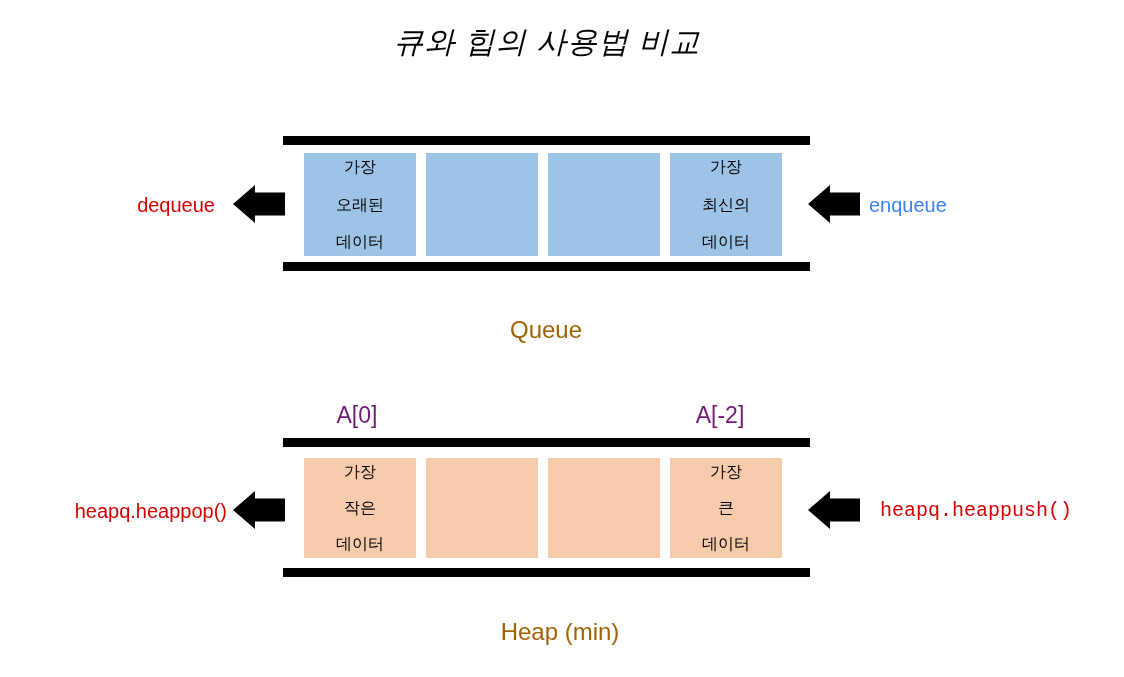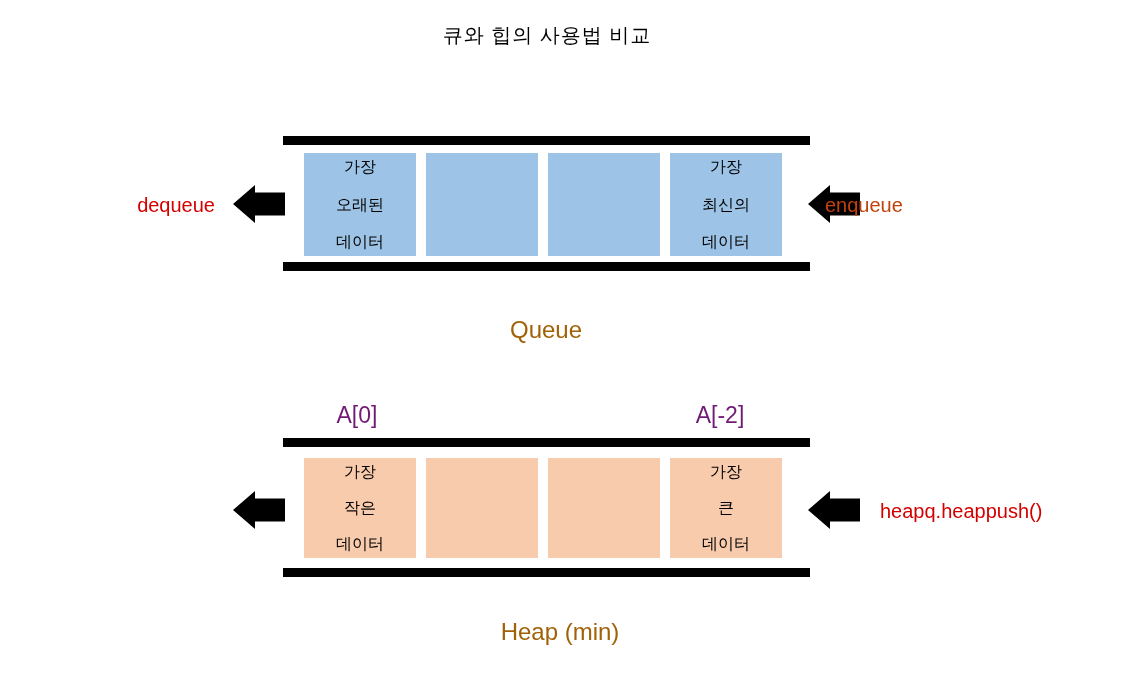--- a/index.html
+++ b/index.html
@@ -14,23 +14,24 @@
     height: 677px;
     background: #ffffff;
     overflow: hidden;
   }
   .title {
     position: absolute;
     left: 0;
     top: 22px;
     width: 1094px;
     text-align: center;
-    font-size: 20px;
+    font-size: 30px;
     letter-spacing: 1px;
     color: #000000;
+    font-style: italic;
   }
   .hbar {
     position: absolute;
     left: 283px;
     width: 527px;
     height: 9px;
     background: #000000;
   }
   .cell {
     position: absolute;
@@ -103,21 +104,21 @@
   <div class="red-label" style="left:0; width:215px; text-align:right; top:190px; color:#D40000;">dequeue</div>
 
   <svg class="block-arrow" style="left:233px; top:185px;" viewBox="0 0 52 38">
     <polygon points="0,19 22,0 22,7.5 52,7.5 52,30.5 22,30.5 22,38" fill="#000000"></polygon>
   </svg>
 
   <svg class="block-arrow" style="left:808px; top:185px;" viewBox="0 0 52 38">
     <polygon points="0,19 22,0 22,7.5 52,7.5 52,30.5 22,30.5 22,38" fill="#000000"></polygon>
   </svg>
 
-  <div class="red-label" style="left:825px; top:190px; color:#c2410c;">enqueue</div>
+  <div class="red-label" style="left:869px; top:190px; color:#3b82f6;">enqueue</div>
 
   <div class="caption" style="left:396px; top:316px;">Queue</div>
 
   <div class="index-label" style="left:307px;">A[0]</div>
   <div class="index-label" style="left:670px;">A[-2]</div>
 
   <div class="hbar" style="top:438px;"></div>
 
   <div class="cell heap-cell" style="left:304px;">
     <span>가장</span>
@@ -127,26 +128,27 @@
   <div class="cell heap-cell" style="left:426px;"></div>
   <div class="cell heap-cell" style="left:548px;"></div>
   <div class="cell heap-cell" style="left:670px;">
     <span>가장</span>
     <span>큰</span>
     <span>데이터</span>
   </div>
 
   <div class="hbar" style="top:568px;"></div>
 
+  <div class="red-label" style="left:0; width:227px; text-align:right; top:496px; color:#D40000;">heapq.heappop()</div>
 
   <svg class="block-arrow" style="left:233px; top:491px;" viewBox="0 0 52 38">
     <polygon points="0,19 22,0 22,7.5 52,7.5 52,30.5 22,30.5 22,38" fill="#000000"></polygon>
   </svg>
 
   <svg class="block-arrow" style="left:808px; top:491px;" viewBox="0 0 52 38">
     <polygon points="0,19 22,0 22,7.5 52,7.5 52,30.5 22,30.5 22,38" fill="#000000"></polygon>
   </svg>
 
-  <div class="red-label" style="left:880px; top:496px; color:#D40000;">heapq.heappush()</div>
+  <div class="red-label" style="left:880px; top:496px; color:#D40000;font-family:Liberation Mono, monospace;">heapq.heappush()</div>
 
   <div class="caption" style="left:410px; top:618px;">Heap (min)</div>
 
 </div>
 
 </body></html>

